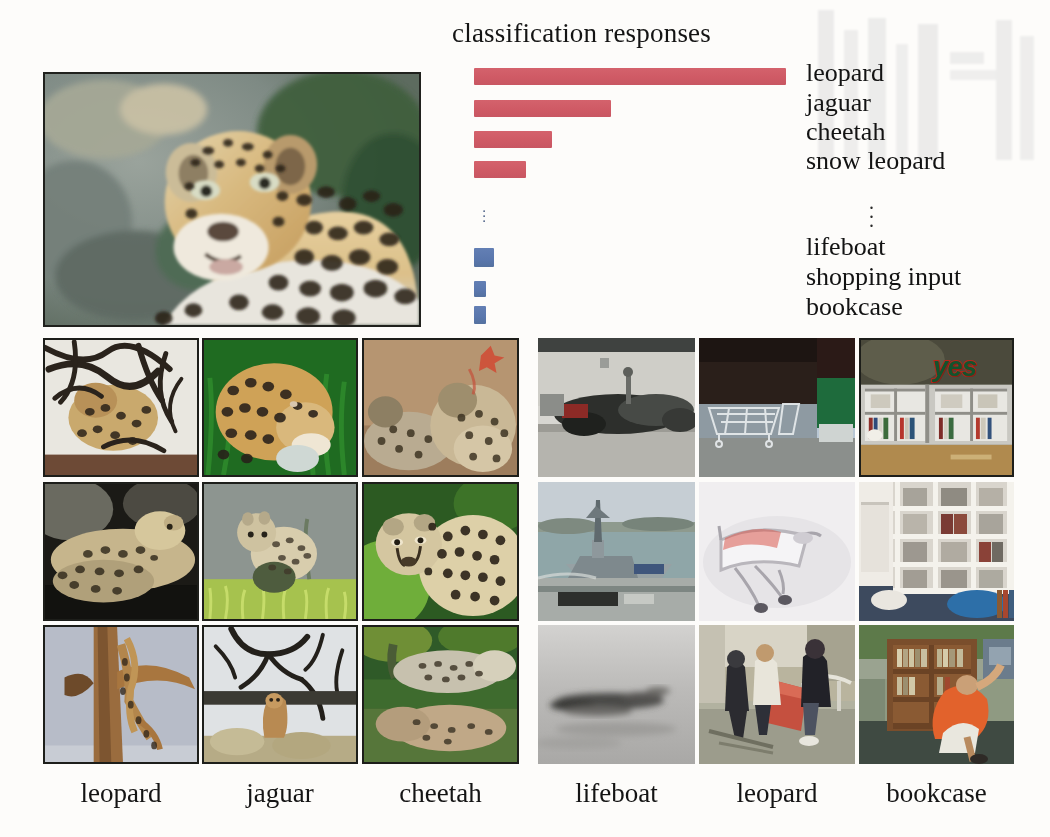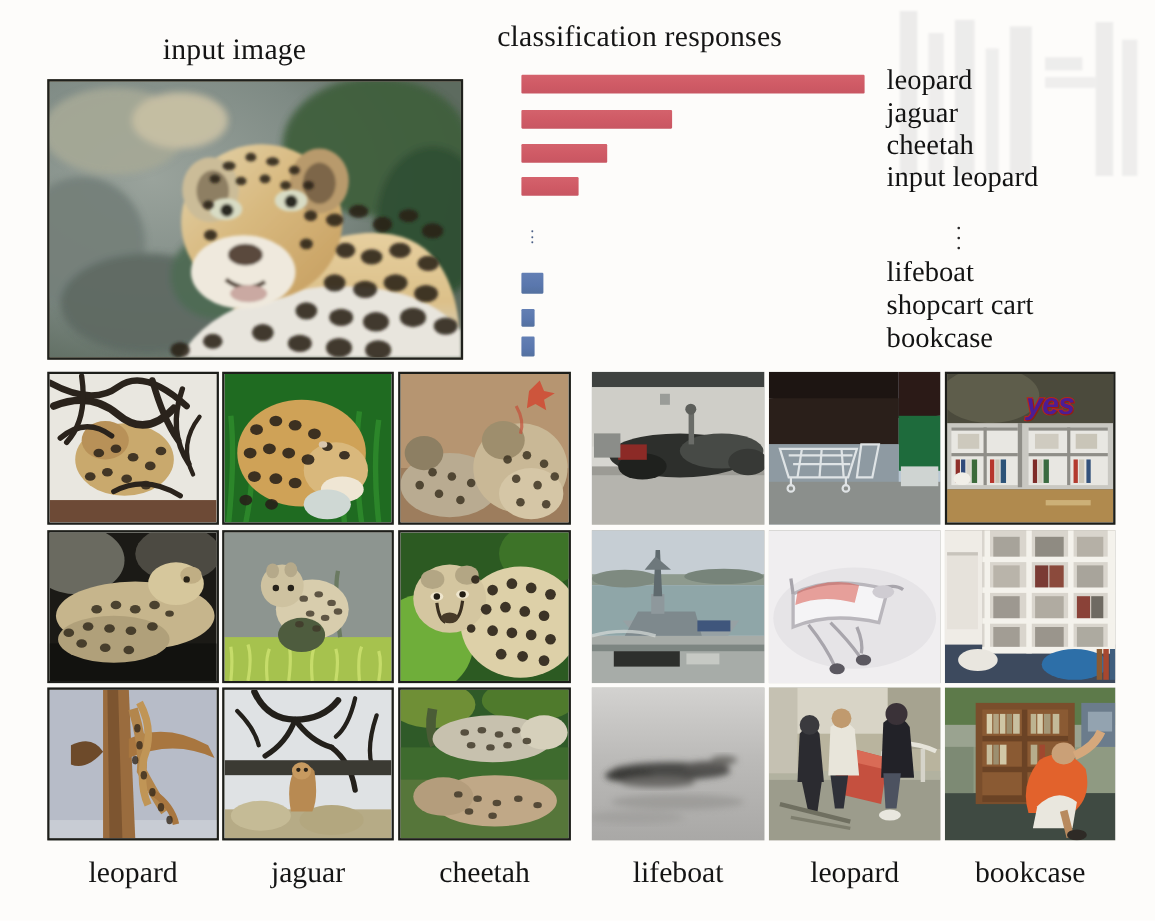--- a/index.html
+++ b/index.html
@@ -125,21 +125,21 @@
   
   .yes-overlay {
     position: absolute;
     left: 50%;
     top: 9%;
     transform: translateX(-8%);
     font-family: "Liberation Sans", sans-serif;
     font-weight: bold;
     font-style: italic;
     font-size: 27px;
-    color: #4c1d95;
+    color: #14532d;
     -webkit-text-stroke: 2px #b8261a;
     paint-order: stroke fill;
     letter-spacing: -0.5px;
     text-shadow: 1px 1px 0 rgba(120,20,10,.5);
   }
 
   
   .caption {
     position: absolute;
     top: 778px;
@@ -159,21 +159,20 @@
     <rect x="34" y="30" width="14" height="130" fill="#8d8f95"></rect>
     <rect x="58" y="18" width="18" height="142" fill="#83858c"></rect>
     <rect x="86" y="44" width="12" height="116" fill="#92949a"></rect>
     <rect x="108" y="24" width="20" height="136" fill="#7f8187"></rect>
     <rect x="140" y="52" width="34" height="12" fill="#8a8c92"></rect>
     <rect x="140" y="70" width="46" height="10" fill="#94969c"></rect>
     <rect x="186" y="20" width="16" height="140" fill="#85878d"></rect>
     <rect x="210" y="36" width="14" height="124" fill="#8f9197"></rect>
   </svg>
 
-  <div class="heading" id="title-input-image">input image</div>
   <div class="heading" id="title-class-resp">classification responses</div>
 
   <div id="input-photo">
     <svg viewBox="0 0 378 255" preserveAspectRatio="none">
       <defs>
         <radialGradient id="bgL" cx="25%" cy="35%" r="75%">
           <stop offset="0%" stop-color="#9aa39c"></stop>
           <stop offset="60%" stop-color="#7e8a84"></stop>
           <stop offset="100%" stop-color="#5d6b5f"></stop>
         </radialGradient>
@@ -287,30 +286,30 @@
     </div>
 
     <div class="bar blue" style="top:182px; width:20px; height:19px;"></div>
     <div class="bar blue" style="top:215px; width:12px; height:16px;"></div>
     <div class="bar blue" style="top:240px; width:12px; height:18px;"></div>
   </div>
 
   <div class="class-label" style="top:58px;">leopard</div>
   <div class="class-label" style="top:88px;">jaguar</div>
   <div class="class-label" style="top:117px;">cheetah</div>
-  <div class="class-label" style="top:146px;">input leopard</div>
+  <div class="class-label" style="top:146px;">snow leopard</div>
 
   <div id="ellipsis-labels">
     <span>.</span>
       <span>.</span>
       <span>.</span>
   </div>
 
   <div class="class-label" style="top:232px;">lifeboat</div>
-  <div class="class-label" style="top:262px;">shopcart cart</div>
+  <div class="class-label" style="top:262px;">shopping input</div>
   <div class="class-label" style="top:292px;">bookcase</div>
 
   <div class="grid-cell cell-border-dark" style="left:43px; top:338px; width:156px; height:139px;">
     <svg viewBox="0 0 156 139" preserveAspectRatio="none">
       <rect width="156" height="139" fill="#e9e7e0"></rect>
       <rect y="118" width="156" height="21" fill="#6d4a36"></rect>
       <ellipse cx="70" cy="80" rx="46" ry="34" fill="#c9a96d"></ellipse>
       <ellipse cx="52" cy="62" rx="22" ry="18" fill="#b89158"></ellipse>
       <g fill="#2b2219" opacity=".85">
         <ellipse cx="46" cy="74" rx="5" ry="4"></ellipse>

